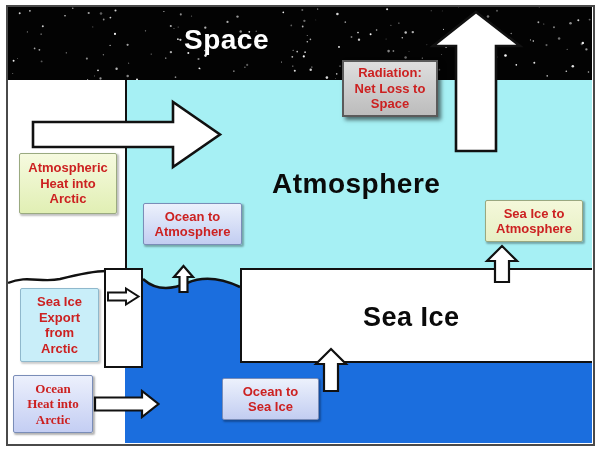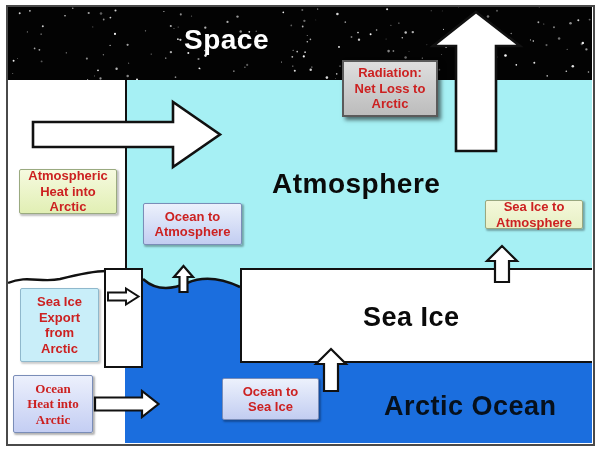--- a/index.html
+++ b/index.html
@@ -39,36 +39,36 @@
     left:104px;top:268px;width:39px;height:100px;background:#ffffff;
     border:2.5px solid #111;box-sizing:border-box;z-index:4;
   }
   #arrows{left:0;top:0;width:600px;height:451px;z-index:6;pointer-events:none;}
   .flow-box{
     z-index:7;display:flex;align-items:center;justify-content:center;text-align:center;
     font-weight:bold;color:var(--flowtext,#cc2121);box-sizing:border-box;border-radius:2px;
     white-space:pre-line;font-size:13px;line-height:15.5px;
   }
   #box-atmospheric-heat{
-    left:19px;top:169px;width:98px;height:45px;
+    left:19px;top:153px;width:98px;height:61px;
     background:linear-gradient(#f6fadf,#e1efb4);border:1px solid #9aaa80;
     box-shadow:1.5px 1.5px 2px rgba(0,0,0,0.25);
   }
   #box-radiation{
     left:342px;top:60px;width:96px;height:57px;
     background:linear-gradient(#dedede,#bcbcbc);border:2px solid #5a5a5a;
     box-shadow:3px 3px 4px rgba(0,0,0,0.55);border-radius:0;
   }
   #box-ocean-to-atmosphere{
     left:143px;top:203px;width:99px;height:42px;
     background:linear-gradient(#ecf1fc,#c2cdf1);border:1px solid #7a8db8;
     box-shadow:1.5px 1.5px 2px rgba(0,0,0,0.3);
   }
   #box-sea-ice-to-atmosphere{
-    left:485px;top:200px;width:98px;height:29px;
+    left:485px;top:200px;width:98px;height:42px;
     background:linear-gradient(#f4f8da,#e7f0c5);border:1px solid #9aa880;
     box-shadow:1.5px 1.5px 2px rgba(0,0,0,0.3);
   }
   #box-sea-ice-export{
     left:20px;top:288px;width:79px;height:74px;
     background:#c9eef9;border:1px solid #8fb8cc;
     box-shadow:1.5px 1.5px 2px rgba(0,0,0,0.2);
   }
   #box-ocean-heat{
     left:13px;top:375px;width:80px;height:58px;
@@ -259,21 +259,20 @@
   <div id="atmosphere" class="abs"></div>
   <div id="atmosphere-title" class="abs region-title">Atmosphere</div>
 
   <svg id="wave-zone" class="abs" viewBox="0 0 97 99">
     <rect x="0" y="0" width="97" height="99" style="fill:var(--atmosphere,#a6f0f4)"></rect>
     <path d="M0,13 C12,24 28,24 44,17 C60,10 78,12 97,21 L97,99 L0,99 Z" style="fill:var(--ocean,#1b6ede)"></path>
     <path d="M0,13 C12,24 28,24 44,17 C60,10 78,12 97,21" fill="none" stroke="#111" stroke-width="2.5"></path>
   </svg>
 
   <div id="ocean-lower" class="abs"></div>
-  <div id="ocean-title" class="abs region-title">Arctic Ocean</div>
 
   <div id="seaice" class="abs"></div>
   <div id="seaice-title" class="abs region-title">Sea Ice</div>
 
   <div id="channel" class="abs"></div>
 
   <svg id="left-waterline" class="abs" viewBox="0 0 98 22">
     <path d="M0,17 C18,9 34,17 52,13 C68,9 84,5 98,5" fill="none" stroke="#111" stroke-width="2.4"></path>
   </svg>
 
@@ -285,21 +284,21 @@
     <polygon class="block-arrow" stroke-width="2.2" points="331,349 346,364 338,364 338,391 324,391 324,364 316,364"></polygon>
     <polygon class="block-arrow" stroke-width="2" points="108,292.5 126,292.5 126,288.5 138.5,296.5 126,304.5 126,300.5 108,300.5"></polygon>
     <polygon class="block-arrow" stroke-width="2.2" points="95,397.5 142,397.5 142,391 158.5,404 142,417 142,410.5 95,410.5"></polygon>
   </svg>
 
   <div id="box-atmospheric-heat" class="abs flow-box">Atmospheric
 Heat into
 Arctic</div>
   <div id="box-radiation" class="abs flow-box">Radiation:
 Net Loss to
-Arctic</div>
+Space</div>
   <div id="box-ocean-to-atmosphere" class="abs flow-box">Ocean to
 Atmosphere</div>
   <div id="box-sea-ice-to-atmosphere" class="abs flow-box">Sea Ice to
 Atmosphere</div>
   <div id="box-sea-ice-export" class="abs flow-box">Sea Ice
 Export
 from
 Arctic</div>
   <div id="box-ocean-heat" class="abs flow-box">Ocean
 Heat into

